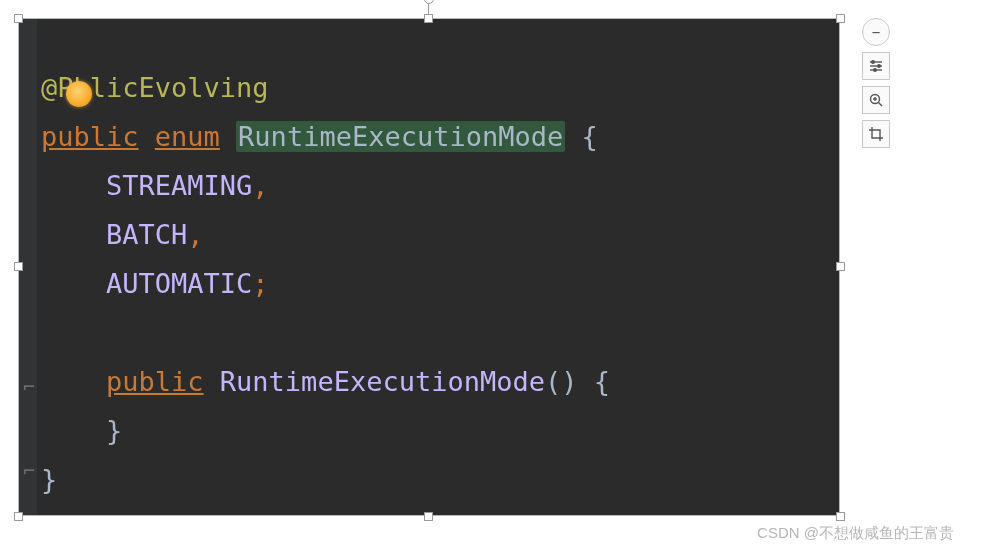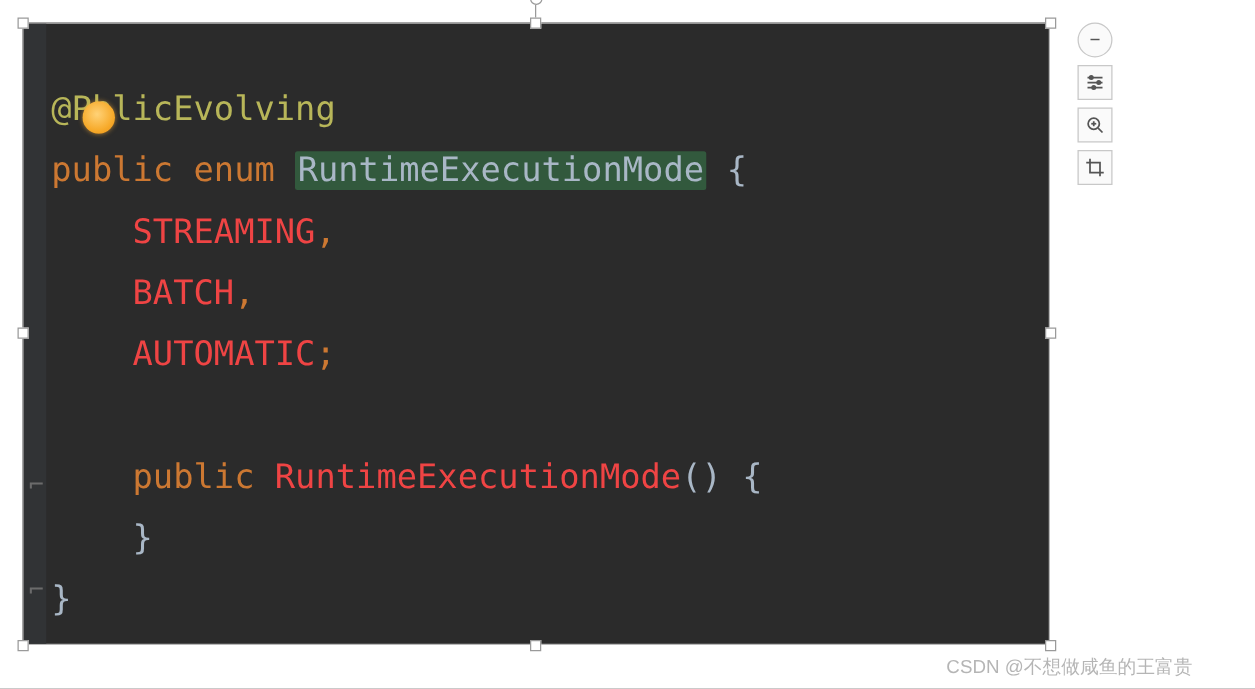--- a/index.html
+++ b/index.html
@@ -58,23 +58,23 @@
     left: 22px;
     top: 44px;
     right: 0;
     bottom: 0;
     font-size: 27px;
     line-height: 49px;
     white-space: pre;
     color: #a9b7c6;
   }
   .annotation { color: #b8b659; }
-  .keyword { color: #cc7832; }
+  .keyword { color: #cc7832; text-decoration: underline; }
   .type { color: #a9b7c6; }
-  .ident { color: #ef4444; }
+  .ident { color: #c4b5fd; }
   .punct { color: #cc7832; }
   .brace { color: #a9b7c6; }
   .highlight-bg {
     background: #32593d;
     border-radius: 2px;
     padding: 0 2px;
   }
   .bulb {
     position: absolute;
     left: 47px;

